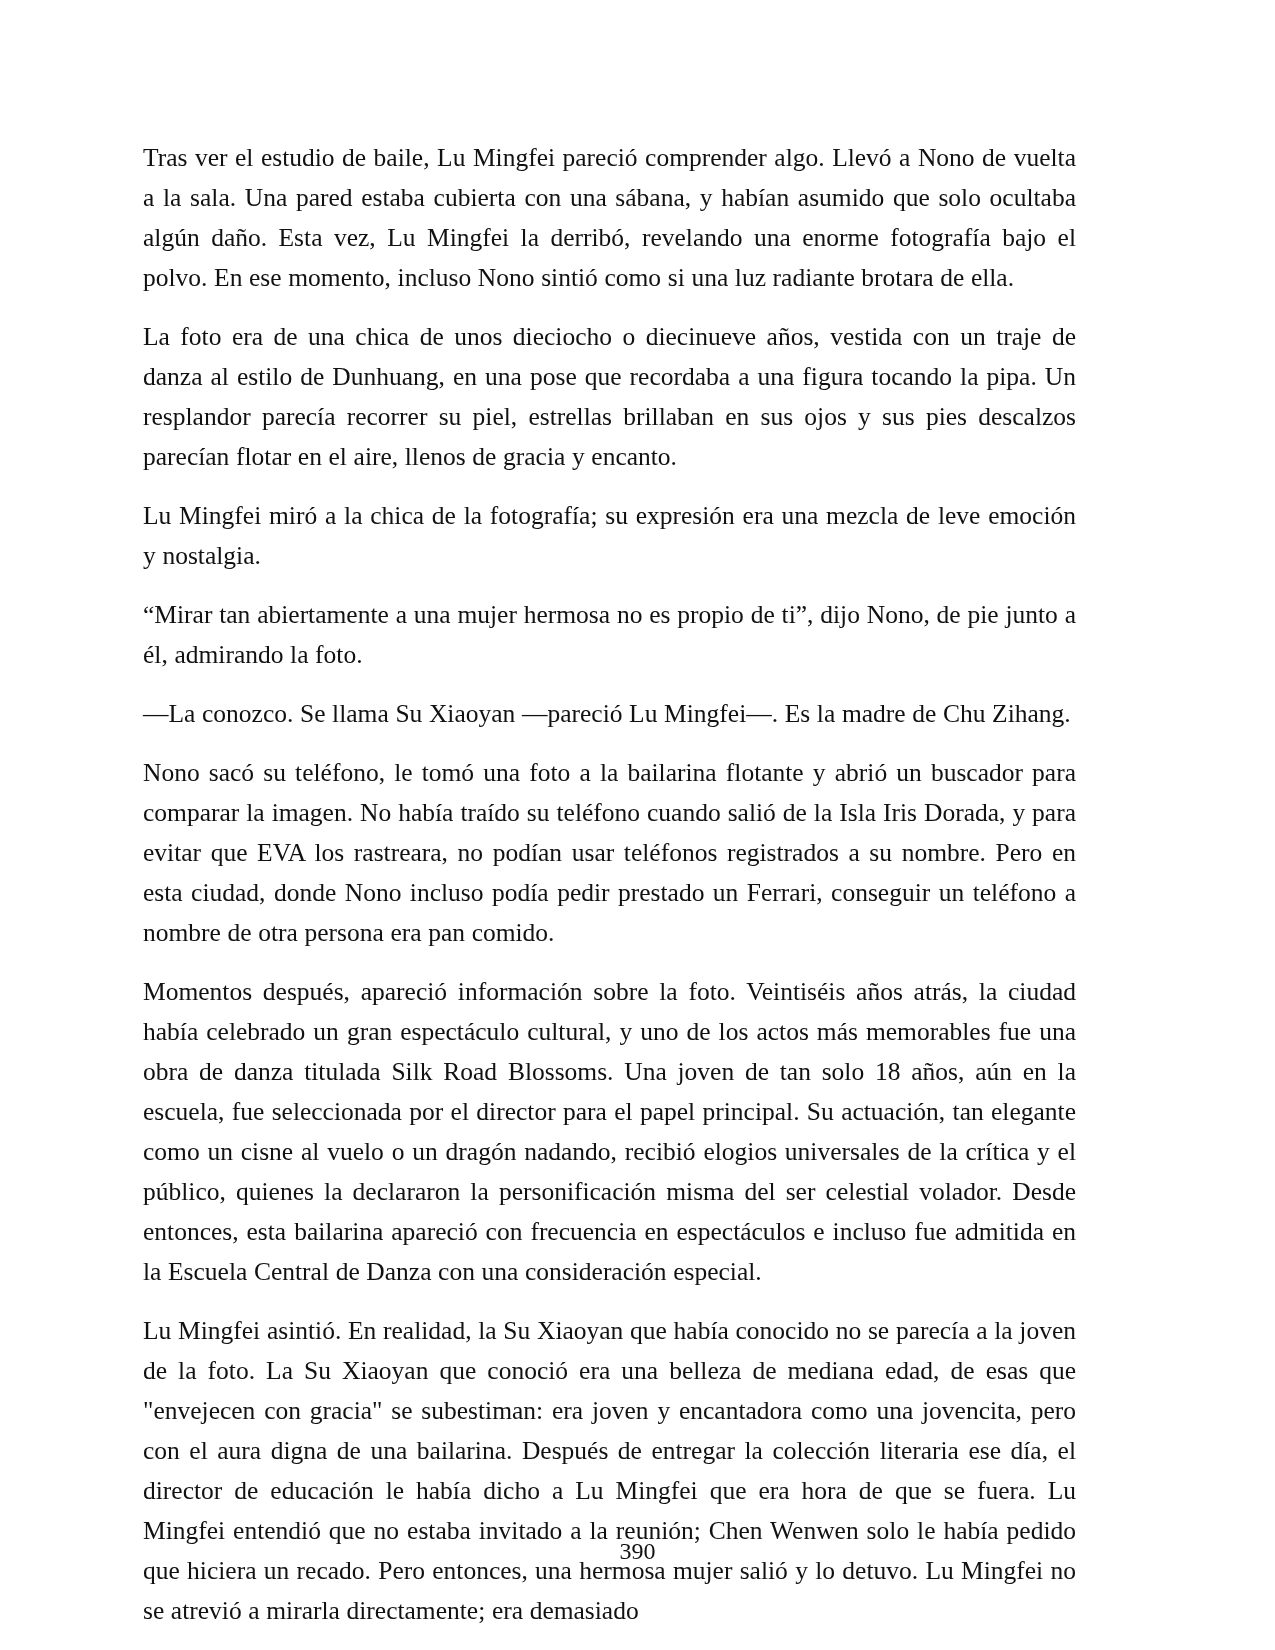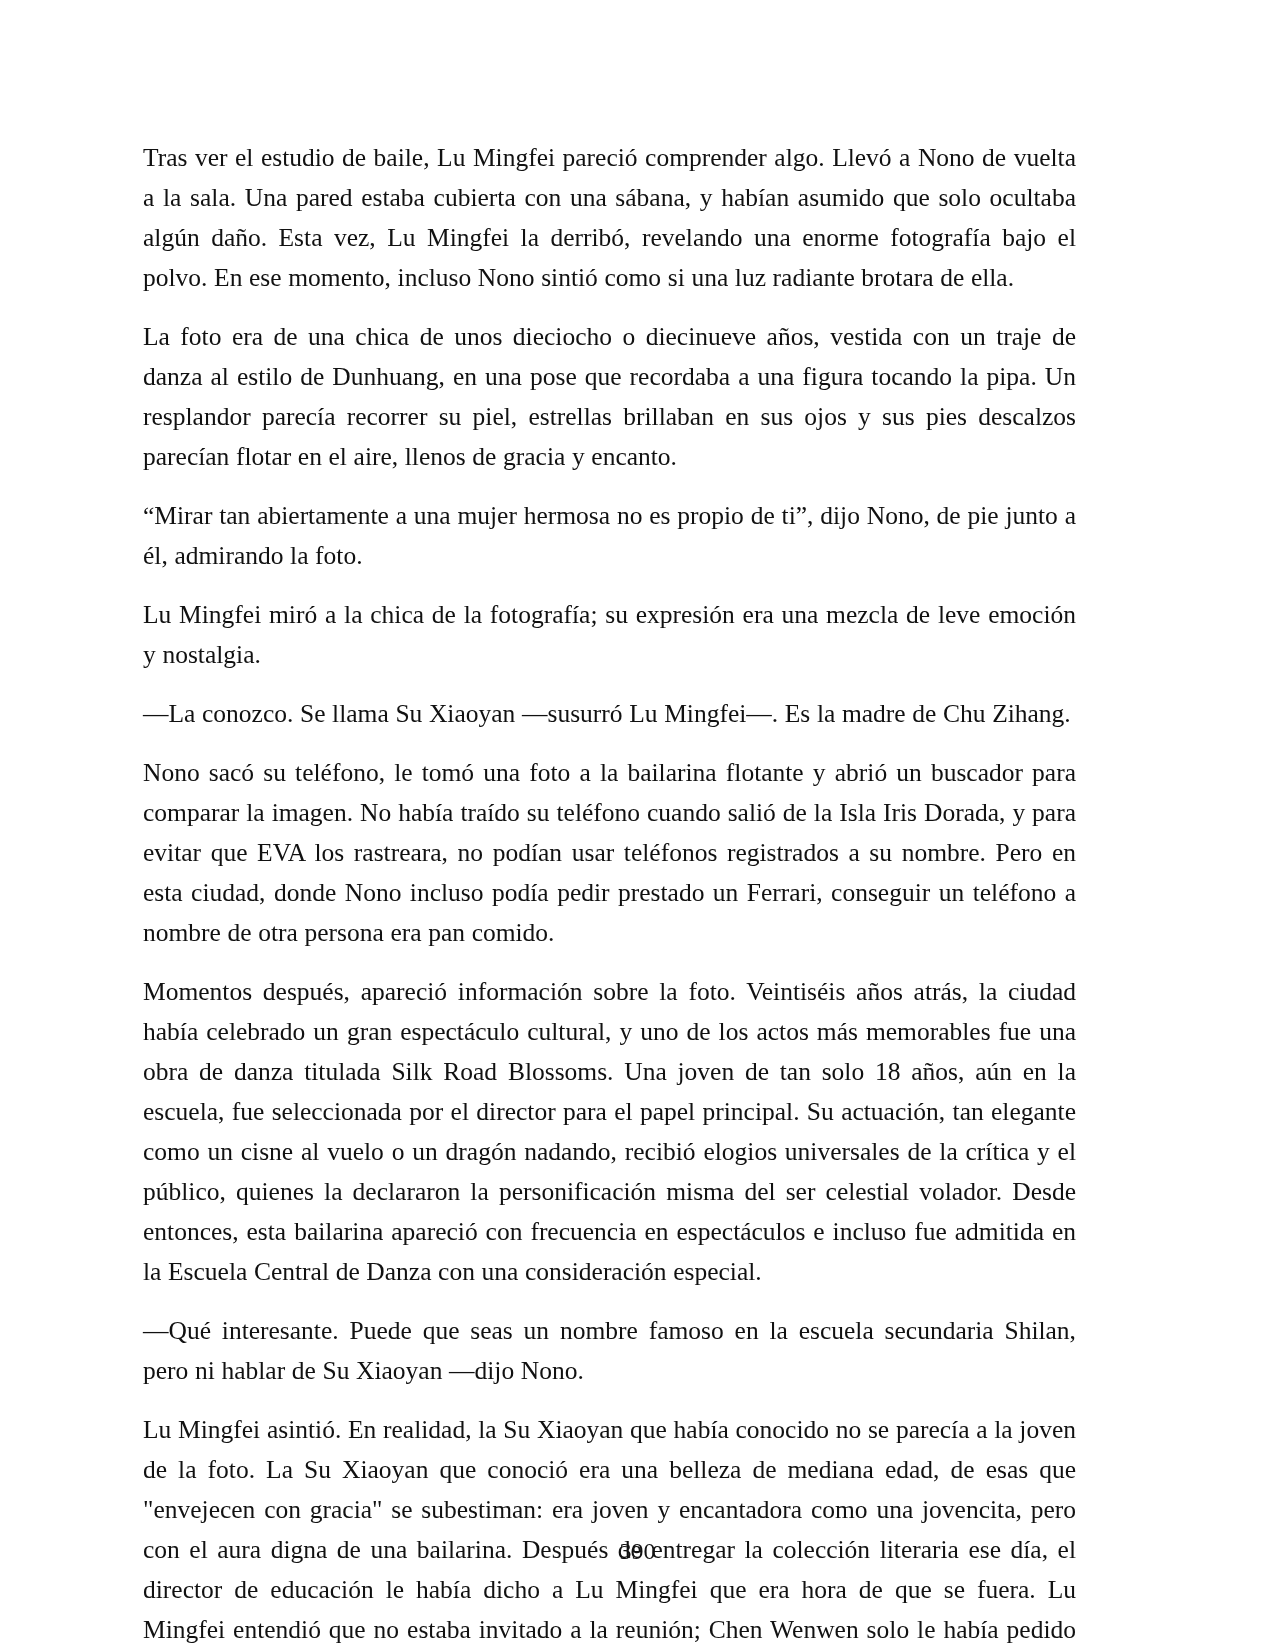--- a/index.html
+++ b/index.html
@@ -57,24 +57,23 @@
   }
 </style>
 </head>
 <body>
 
 <div class="page">
 
   <div class="content">
     <p class="para">Tras ver el estudio de baile, Lu Mingfei pareció comprender algo. Llevó a Nono de vuelta a la sala. Una pared estaba cubierta con una sábana, y habían asumido que solo ocultaba algún daño. Esta vez, Lu Mingfei la derribó, revelando una enorme fotografía bajo el polvo. En ese momento, incluso Nono sintió como si una luz radiante brotara de ella.</p>
     <p class="para">La foto era de una chica de unos dieciocho o diecinueve años, vestida con un traje de danza al estilo de Dunhuang, en una pose que recordaba a una figura tocando la pipa. Un resplandor parecía recorrer su piel, estrellas brillaban en sus ojos y sus pies descalzos parecían flotar en el aire, llenos de gracia y encanto.</p>
+    <p class="para">Lu Mingfei miró a la chica de la fotografía; su expresión era una mezcla de leve emoción y nostalgia.</p>
     <p class="para">“Mirar tan abiertamente a una mujer hermosa no es propio de ti”, dijo Nono, de pie junto a él, admirando la foto.</p>
-    <p class="para">Lu Mingfei miró a la chica de la fotografía; su expresión era una mezcla de leve emoción y nostalgia.</p>
-    <p class="para">—La conozco. Se llama Su Xiaoyan —susurró Lu Mingfei—. Es la madre de Chu Zihang.</p>
+    <p class="para">—La conozco. Se llama Su Xiaoyan —pareció Lu Mingfei—. Es la madre de Chu Zihang.</p>
     <p class="para">Nono sacó su teléfono, le tomó una foto a la bailarina flotante y abrió un buscador para comparar la imagen. No había traído su teléfono cuando salió de la Isla Iris Dorada, y para evitar que EVA los rastreara, no podían usar teléfonos registrados a su nombre. Pero en esta ciudad, donde Nono incluso podía pedir prestado un Ferrari, conseguir un teléfono a nombre de otra persona era pan comido.</p>
     <p class="para">Momentos después, apareció información sobre la foto. Veintiséis años atrás, la ciudad había celebrado un gran espectáculo cultural, y uno de los actos más memorables fue una obra de danza titulada Silk Road Blossoms. Una joven de tan solo 18 años, aún en la escuela, fue seleccionada por el director para el papel principal. Su actuación, tan elegante como un cisne al vuelo o un dragón nadando, recibió elogios universales de la crítica y el público, quienes la declararon la personificación misma del ser celestial volador. Desde entonces, esta bailarina apareció con frecuencia en espectáculos e incluso fue admitida en la Escuela Central de Danza con una consideración especial.</p>
-    <p class="para">—Qué interesante. Puede que seas un nombre famoso en la escuela secundaria Shilan, pero ni hablar de Su Xiaoyan —dijo Nono.</p>
     <p class="para continues">Lu Mingfei asintió. En realidad, la Su Xiaoyan que había conocido no se parecía a la joven de la foto. La Su Xiaoyan que conoció era una belleza de mediana edad, de esas que "envejecen con gracia" se subestiman: era joven y encantadora como una jovencita, pero con el aura digna de una bailarina. Después de entregar la colección literaria ese día, el director de educación le había dicho a Lu Mingfei que era hora de que se fuera. Lu Mingfei entendió que no estaba invitado a la reunión; Chen Wenwen solo le había pedido que hiciera un recado. Pero entonces, una hermosa mujer salió y lo detuvo. Lu Mingfei no se atrevió a mirarla directamente; era demasiado</p>
   </div>
 
   <div class="page-number">390</div>
 
 </div>
 
 </body></html>

